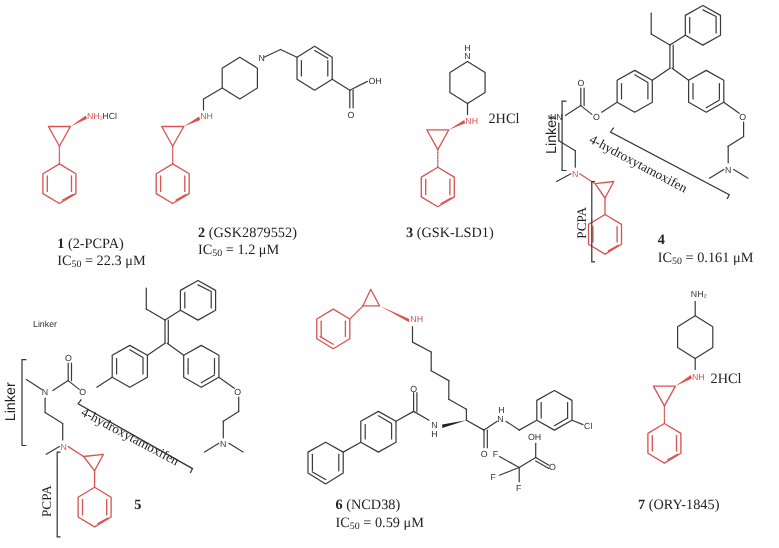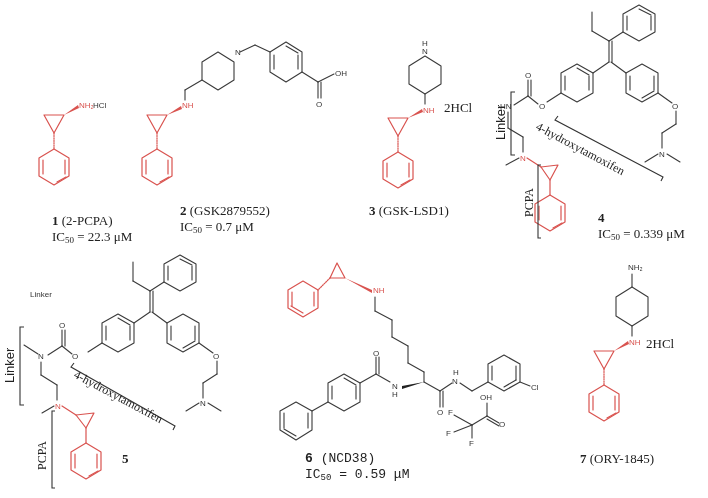--- a/index.html
+++ b/index.html
@@ -271,36 +271,36 @@
   </g>
 </svg>
 
 <div class="label" style="left:20px; top:213px;margin-left:32px;">
   <div><b>1</b> <span>(2-PCPA)</span></div>
   <div><span>IC</span><sub>50</sub> <span>= 22.3 μM</span></div>
 </div>
 
 <div class="label" style="left:180px; top:203px;">
   <div><b>2</b> <span>(GSK2879552)</span></div>
-  <div><span>IC</span><sub>50</sub> <span>= 0.7 μM</span></div>
+  <div><span>IC</span><sub>50</sub> <span>= 1.2 μM</span></div>
 </div>
 
 <div class="label" style="left:369px; top:203px;">
   <div><b>3</b> <span>(GSK-LSD1)</span></div>
 </div>
 
 <div class="label" style="left:598px; top:210px;">
   <div><b>4</b></div>
-  <div><span>IC</span><sub>50</sub> <span>= 0.339 μM</span></div>
+  <div><span>IC</span><sub>50</sub> <span>= 0.161 μM</span></div>
 </div>
 
 <div class="label" style="left:122px; top:451px;">
   <div><b>5</b></div>
 </div>
 
-<div class="label" style="left:305px; top:451px;font-family:Liberation Mono, monospace;">
+<div class="label" style="left:305px; top:451px;">
   <div><b>6</b> <span>(NCD38)</span></div>
   <div><span>IC</span><sub>50</sub> <span>= 0.59 μM</span></div>
 </div>
 
 <div class="label" style="left:580px; top:451px;">
   <div><b>7</b> <span>(ORY-1845)</span></div>
 </div>
 
 </body></html>

